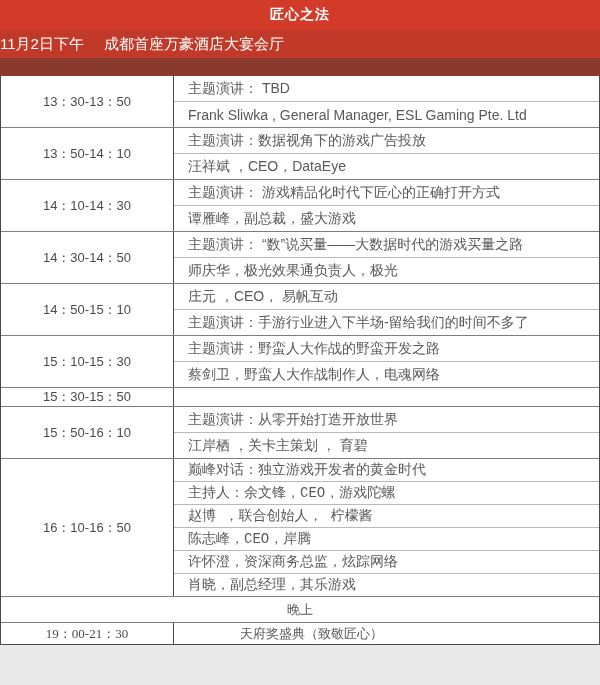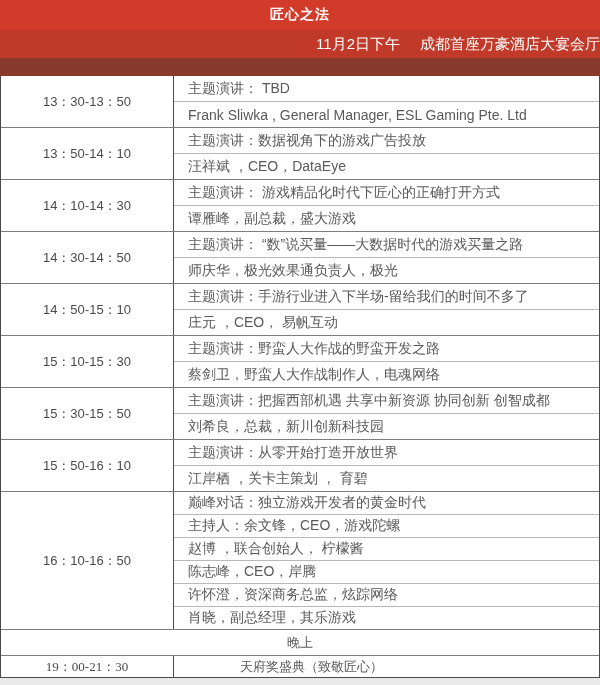--- a/index.html
+++ b/index.html
@@ -8,21 +8,21 @@
     font-family:"Liberation Sans","DejaVu Sans",sans-serif;
     -webkit-font-smoothing:antialiased;
   }
   .band-title{
     height:30px;background:#d23b2a;color:#ffffff;
     display:flex;align-items:center;justify-content:center;
     font-size:14px;font-weight:bold;letter-spacing:1px;
   }
   .band-sub{
     height:28px;background:#c13a29;color:#ffffff;
-    display:flex;align-items:center;justify-content:flex-end;
+    display:flex;align-items:center;justify-content:flex-start;
     font-size:15px;
   }
   .band-sub .venue{margin-left:20px;}
   .band-dark{height:18px;background:#8a3a2c;}
   .agenda{
     background:#ffffff;
     border-left:1px solid #4a4a4a;
     border-right:1px solid #4a4a4a;
     border-bottom:1px solid #4a4a4a;
   }
@@ -33,21 +33,21 @@
     border-right:1px solid #4a4a4a;
     display:flex;align-items:center;justify-content:center;
     color:#4b4b4b;font-size:13px;text-align:center;
   }
   .rows-col{flex:1;display:flex;flex-direction:column;min-width:0;}
   .session-row{
     height:25px;display:flex;align-items:center;
     padding-left:14px;color:#595959;font-size:14px;white-space:nowrap;overflow:hidden;
   }
   .session-row + .session-row{border-top:1px solid #b9b9b9;}
-  .block.compact .session-row{height:22px;}
+  .block.compact .session-row{height:22px;font-family:Liberation Mono, monospace;}
   .evening-row{
     border-top:1px solid #7d7d7d;height:25px;
     display:flex;align-items:center;justify-content:center;
     color:#595959;font-size:13px;
   }
   .final-row{border-top:1px solid #7d7d7d;display:flex;height:21px;font-family:Liberation Serif, serif;}
   .final-row .time-cell{height:auto;}
   .final-content{
     flex:1;display:flex;align-items:center;justify-content:center;
     padding-right:150px;color:#595959;font-size:13px;
@@ -96,37 +96,33 @@
         <div class="block">
           <div class="time-cell">14：30-14：50</div>
           <div class="rows-col">
             <div class="session-row">主题演讲： “数”说买量——大数据时代的游戏买量之路</div>
             <div class="session-row">师庆华，极光效果通负责人，极光</div>
           </div>
         </div>
         <div class="block">
           <div class="time-cell">14：50-15：10</div>
           <div class="rows-col">
+            <div class="session-row">庄元 ，CEO， 易帆互动</div>
             <div class="session-row">主题演讲：手游行业进入下半场-留给我们的时间不多了</div>
-            <div class="session-row">庄元 ，CEO， 易帆互动</div>
           </div>
         </div>
         <div class="block">
           <div class="time-cell">15：10-15：30</div>
           <div class="rows-col">
             <div class="session-row">主题演讲：野蛮人大作战的野蛮开发之路</div>
             <div class="session-row">蔡剑卫，野蛮人大作战制作人，电魂网络</div>
           </div>
         </div>
         <div class="block">
           <div class="time-cell">15：30-15：50</div>
-          <div class="rows-col">
-            <div class="session-row">主题演讲：把握西部机遇 共享中新资源 协同创新 创智成都</div>
-            <div class="session-row">刘希良，总裁，新川创新科技园</div>
-          </div>
         </div>
         <div class="block">
           <div class="time-cell">15：50-16：10</div>
           <div class="rows-col">
             <div class="session-row">主题演讲：从零开始打造开放世界</div>
             <div class="session-row">江岸栖 ，关卡主策划 ， 育碧</div>
           </div>
         </div>
         <div class="block compact">
           <div class="time-cell">16：10-16：50</div>

